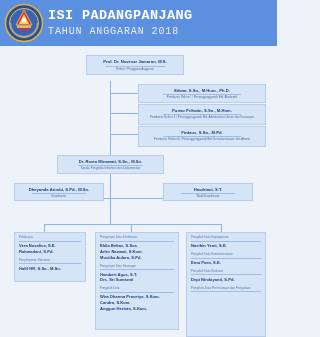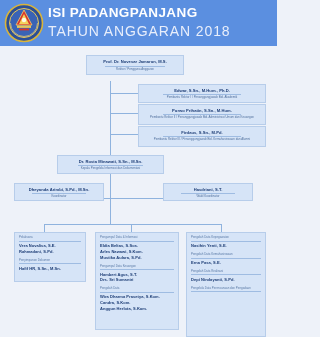--- a/index.html
+++ b/index.html
@@ -13,27 +13,27 @@
   
   .header{
     position:absolute;left:0;top:0;width:277px;height:46px;
     background:#5b8fe0;
     display:flex;align-items:center;
   }
   .logo{
     width:40px;height:40px;margin-left:4px;flex:none;position:relative;
   }
   .logo svg{display:block;}
-  .htext{margin-left:4px;line-height:1.1;}
+  .htext{margin-left:4px;line-height:1.1;font-family:Liberation Mono, monospace;}
   .htitle{
     color:#ffffff;font-size:13.5px;font-weight:bold;letter-spacing:.4px;
     white-space:nowrap;
   }
   .hsub{
-    color:#e8eefb;font-size:14px;letter-spacing:.9px;margin-top:3px;
+    color:#e8eefb;font-size:10px;letter-spacing:.9px;margin-top:3px;
     white-space:nowrap;
   }
   
   .canvas{
     position:absolute;left:0;top:46px;width:277px;height:291px;
     background:#eef2f9;
   }
   .box{
     position:absolute;
     background:#d6e4f7;

